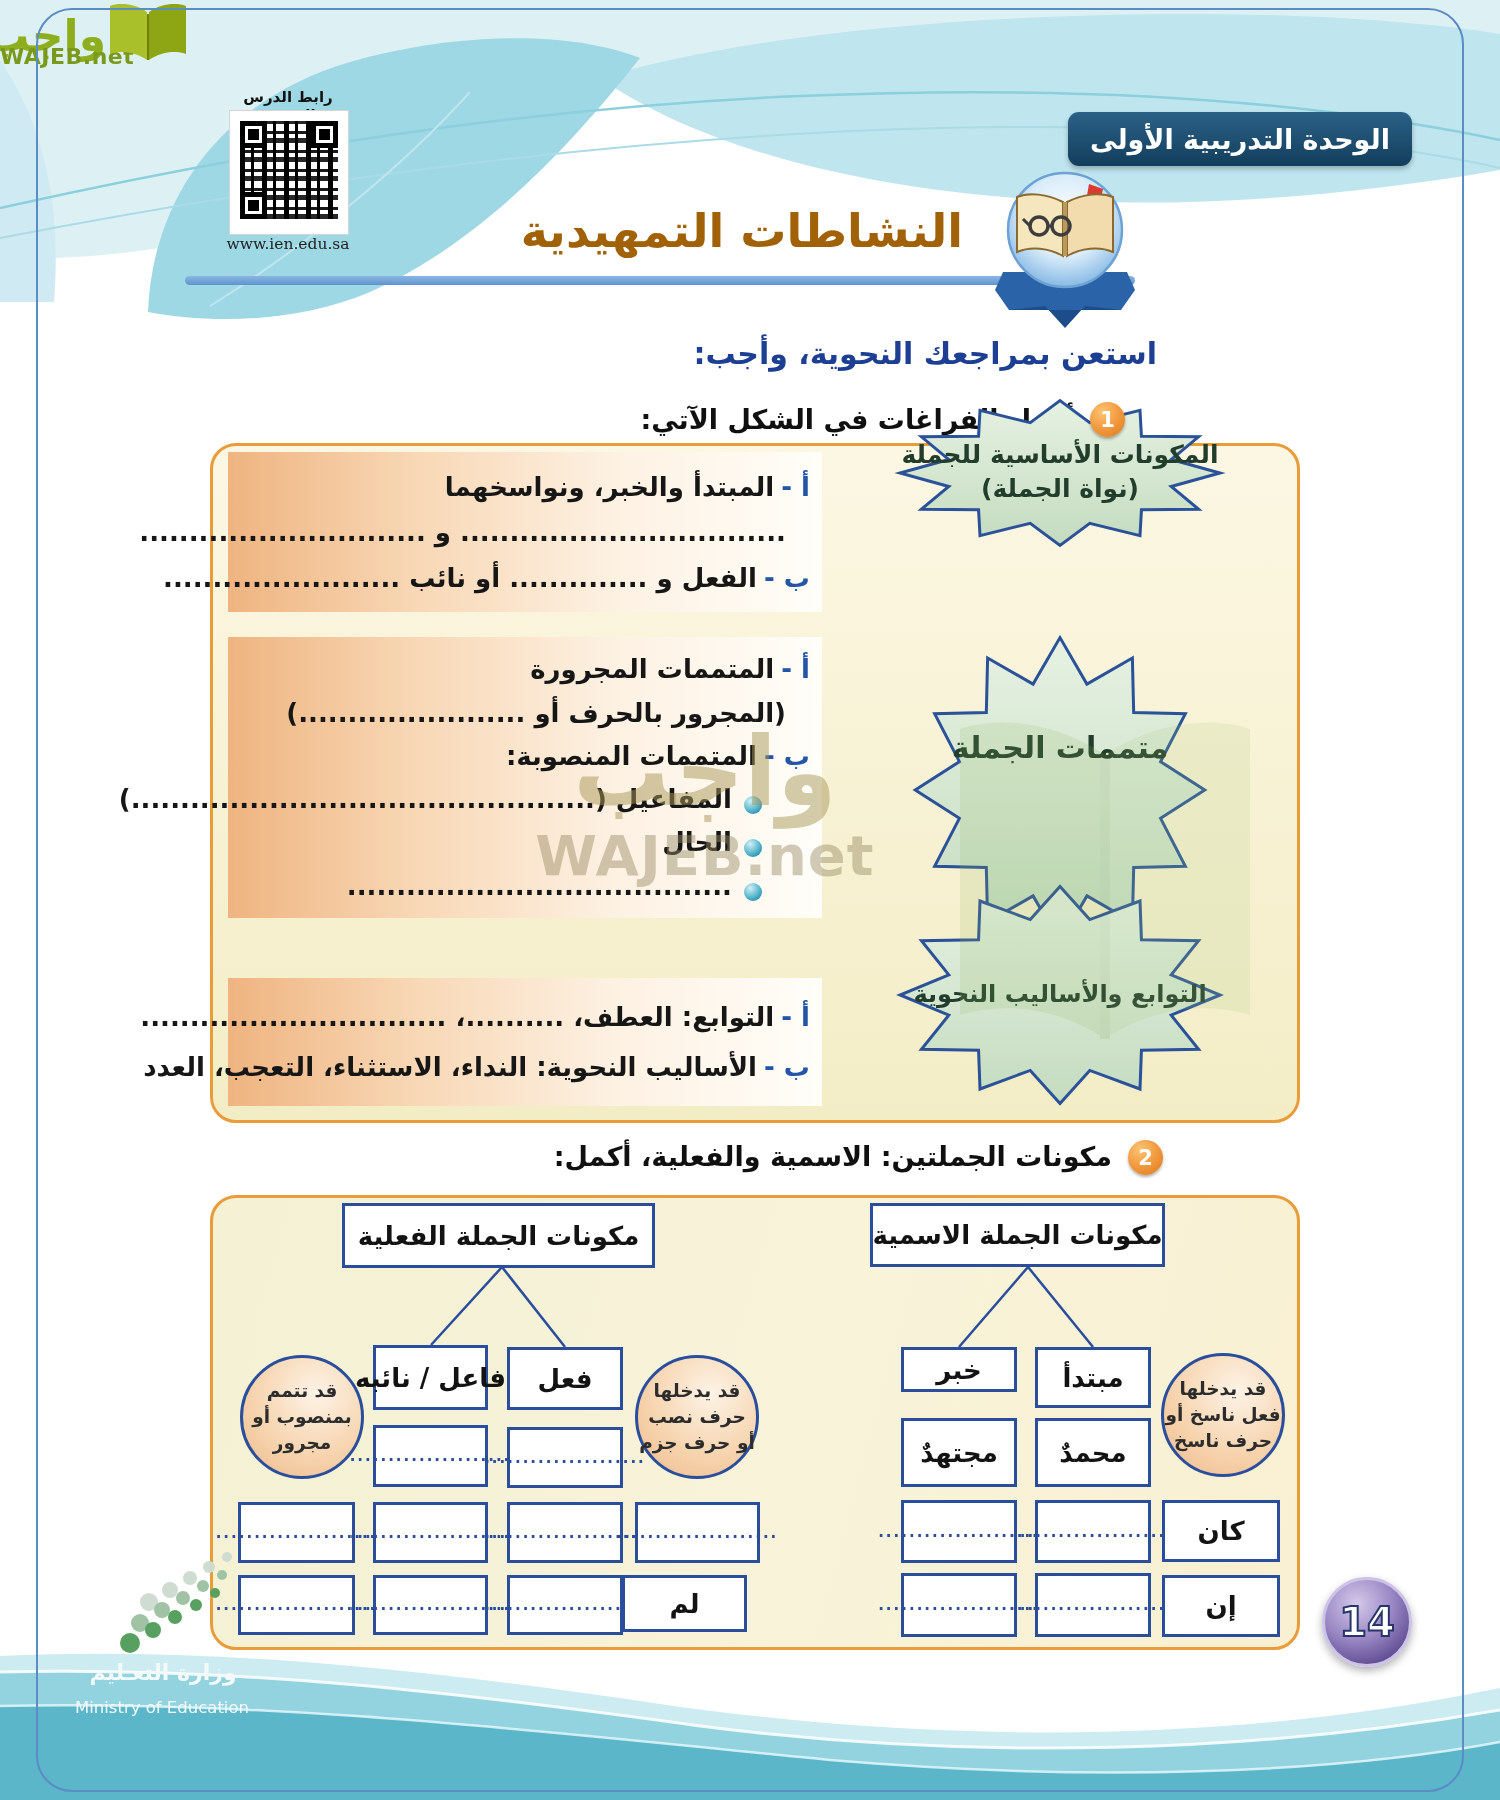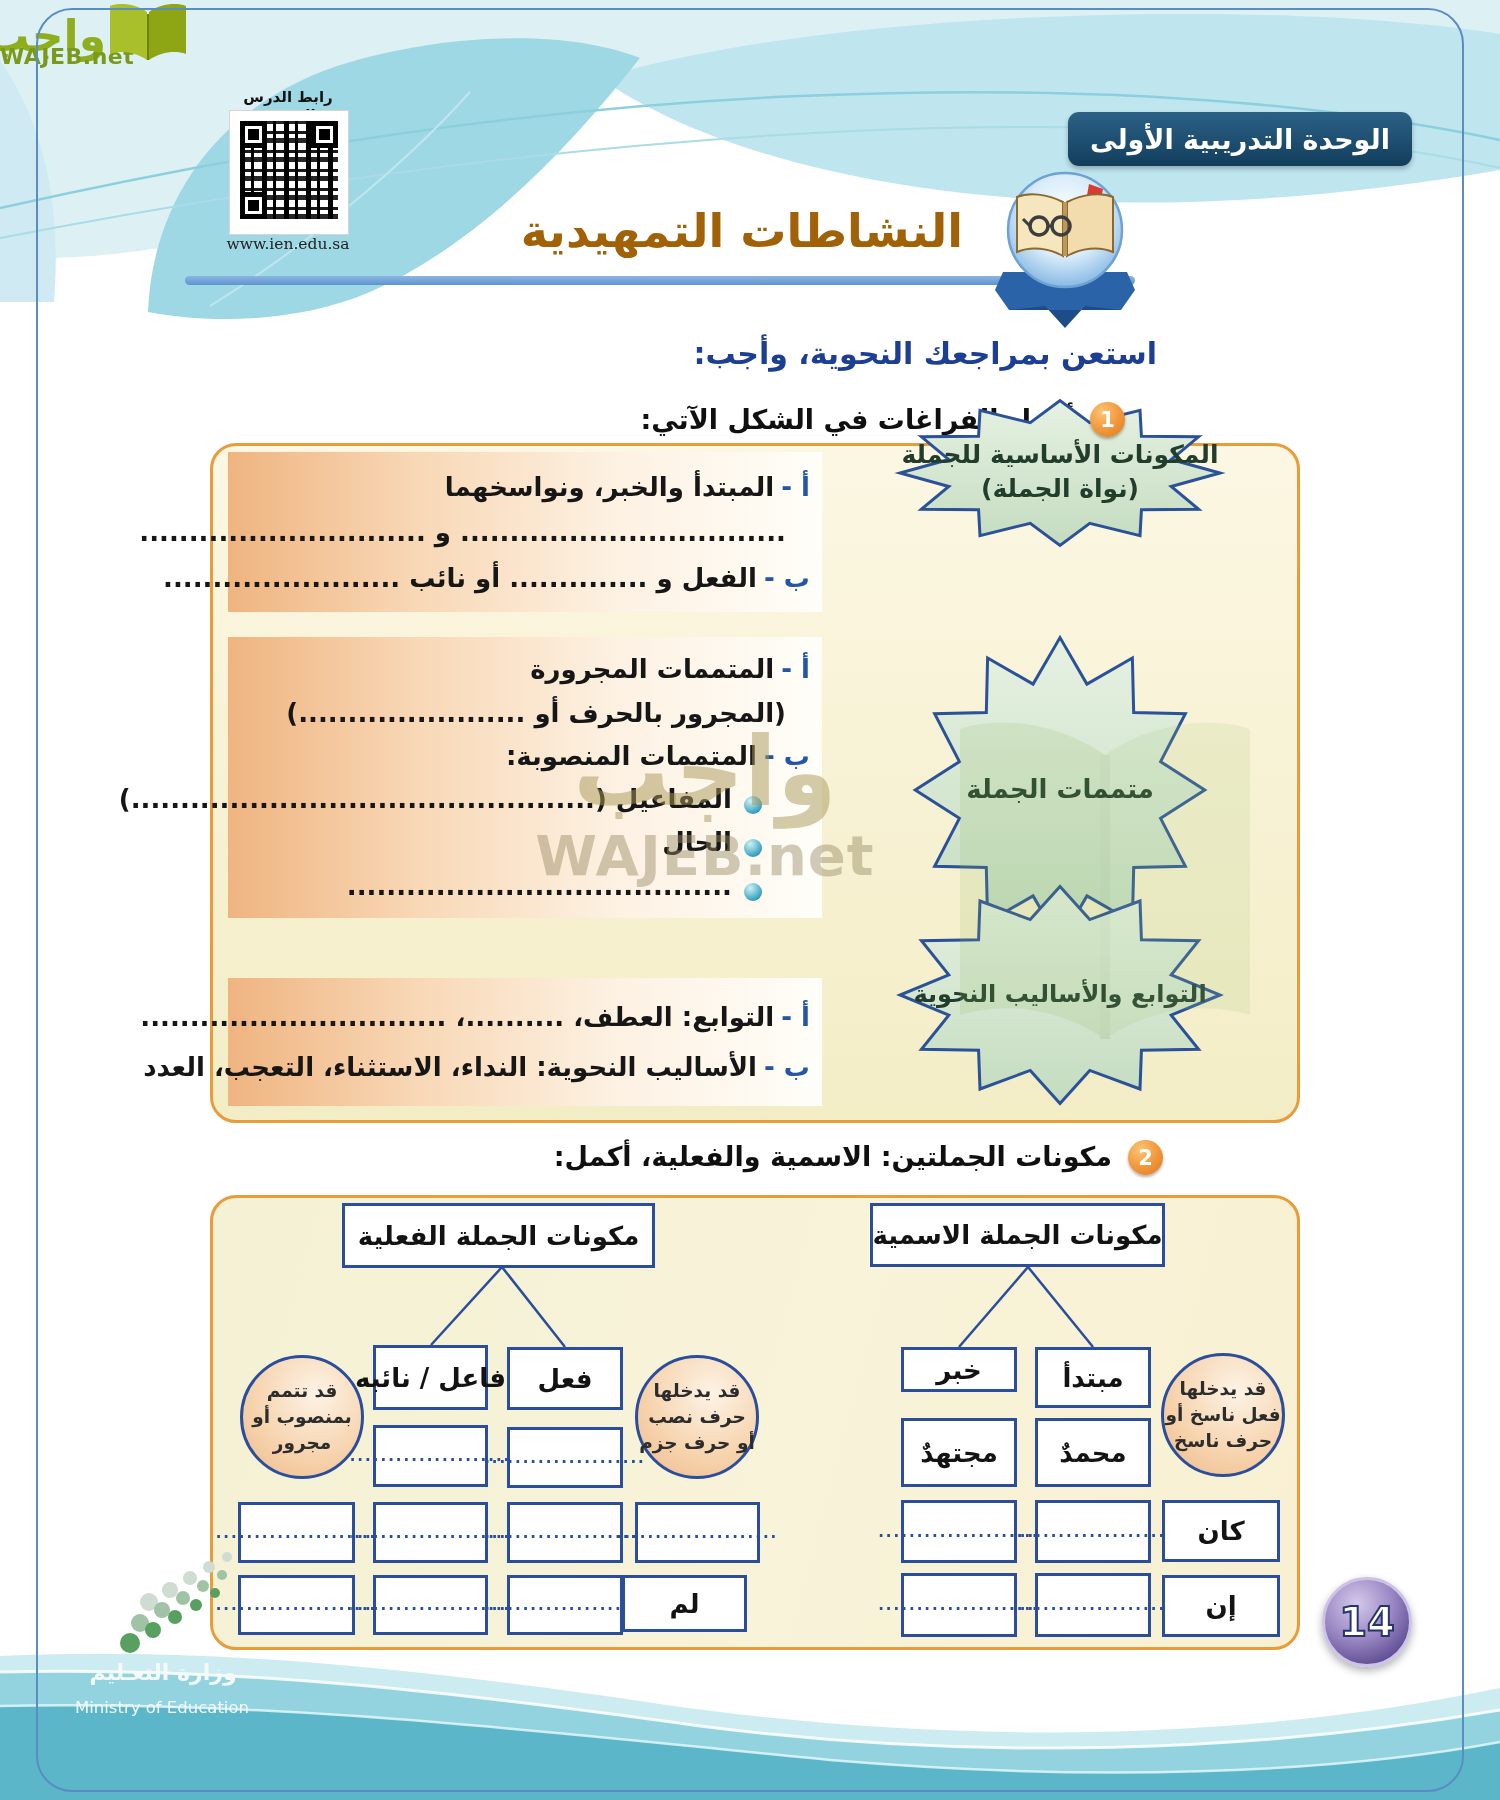--- a/index.html
+++ b/index.html
@@ -186,21 +186,21 @@
       <use href="#star12"></use>
     </svg>
   <div class="star-text" style="left:895px;top:438px;width:330px;font-size:25px">
     <div>المكونات الأساسية للجملة</div>
     <div>(نواة الجملة)</div>
   </div>
 
   <svg class="star-svg" style="left:908px;top:630px" width="304" height="320" viewBox="-105 -105 210 210" preserveAspectRatio="none">
       <use href="#star12"></use>
     </svg>
-  <div class="star-text" style="left:920px;top:772px;width:280px;font-size:26px">
+  <div class="star-text" style="left:920px;top:728px;width:280px;font-size:30px">
     <div>متممات الجملة</div>
   </div>
 
   <svg class="star-svg" style="left:892px;top:881px" width="336" height="228" viewBox="-105 -105 210 210" preserveAspectRatio="none">
       <use href="#star12"></use>
     </svg>
   <div class="star-text" style="left:898px;top:978px;width:324px;font-size:24px">
     <div>التوابع والأساليب النحوية</div>
   </div>
 

